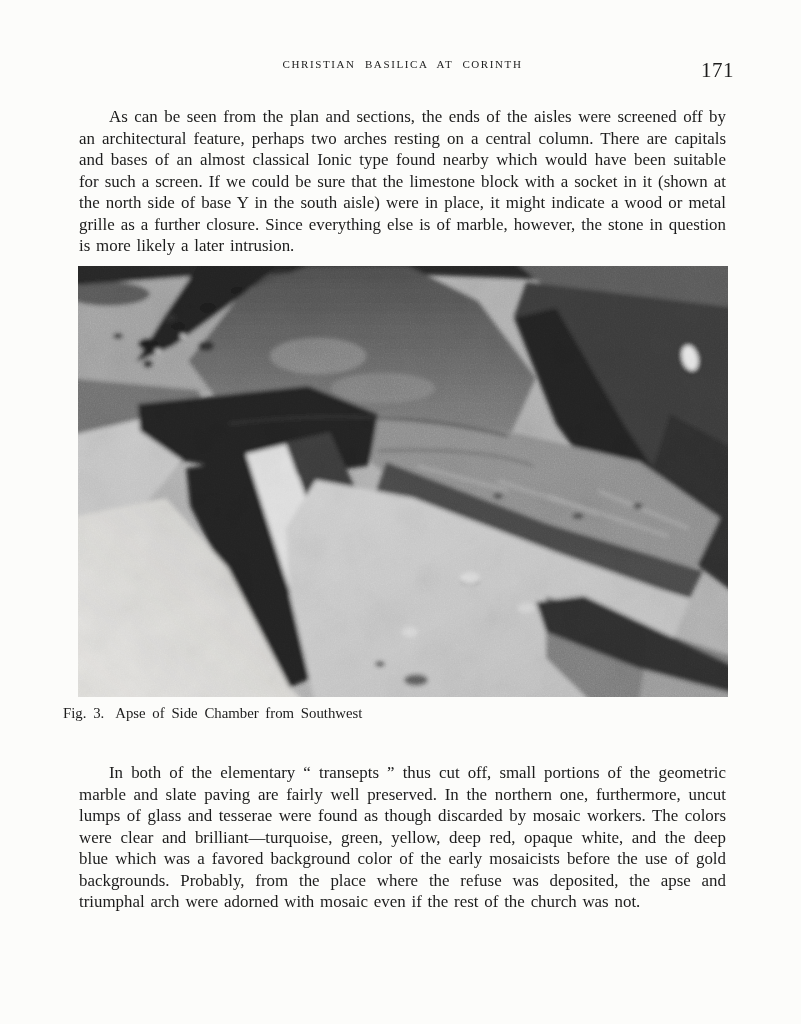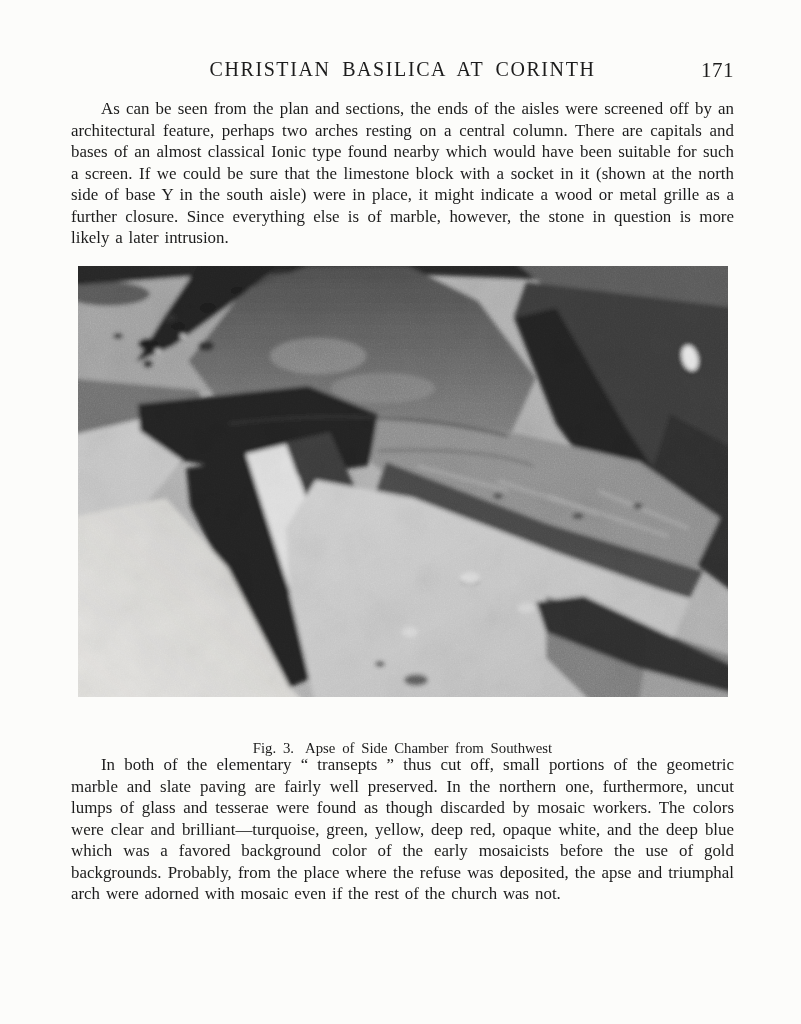--- a/index.html
+++ b/index.html
@@ -6,42 +6,42 @@
   .page{
     position:relative; width:801px; height:1024px; overflow:hidden;
     background:#fcfcfa; color:#1c1c1c;
     font-family:"Liberation Serif","DejaVu Serif",serif;
   }
   
   .running-head{
     position:absolute; top:58px; left:63px; width:679px; height:20px;
   }
   .head-title{
-    text-align:center; font-size:20px; letter-spacing:1.6px; word-spacing:5px;
+    text-align:center; font-size:11px; letter-spacing:1.6px; word-spacing:5px;
   }
   .page-number{
     position:absolute; top:0; right:8px; font-size:21px; letter-spacing:.5px;
   }
   
   .text-block{
     position:absolute; left:63px; width:679px;
     font-size:16.9px; line-height:21.5px; text-align:justify;
     word-spacing:1.6px; hyphens:auto; -webkit-hyphens:auto;
   }
-  .text-block p{ margin:8px; text-indent:30px; }
+  .text-block p{ margin:16px; text-indent:30px; }
   #para1-block{ top:90px; }
   #para23-block{ top:746px;font-family:Liberation Serif, serif; }
   
   .figure{
     position:absolute; top:266px; left:78px; width:650px; height:431px; margin:0;
   }
   .figure svg{ display:block; }
   .figure-caption{
     position:absolute; top:705px; left:63px; width:679px;
-    text-align:center; font-size:14.8px; word-spacing:3px;margin-top:35px;
+    text-align:left; font-size:14.8px; word-spacing:3px;
   }
   .figure-caption .cap-label{ margin-right:11px; }
 </style>
 </head>
 <body>
 
 <div class="page">
 
   <div class="running-head">
     <div class="head-title">CHRISTIAN BASILICA AT CORINTH</div>

